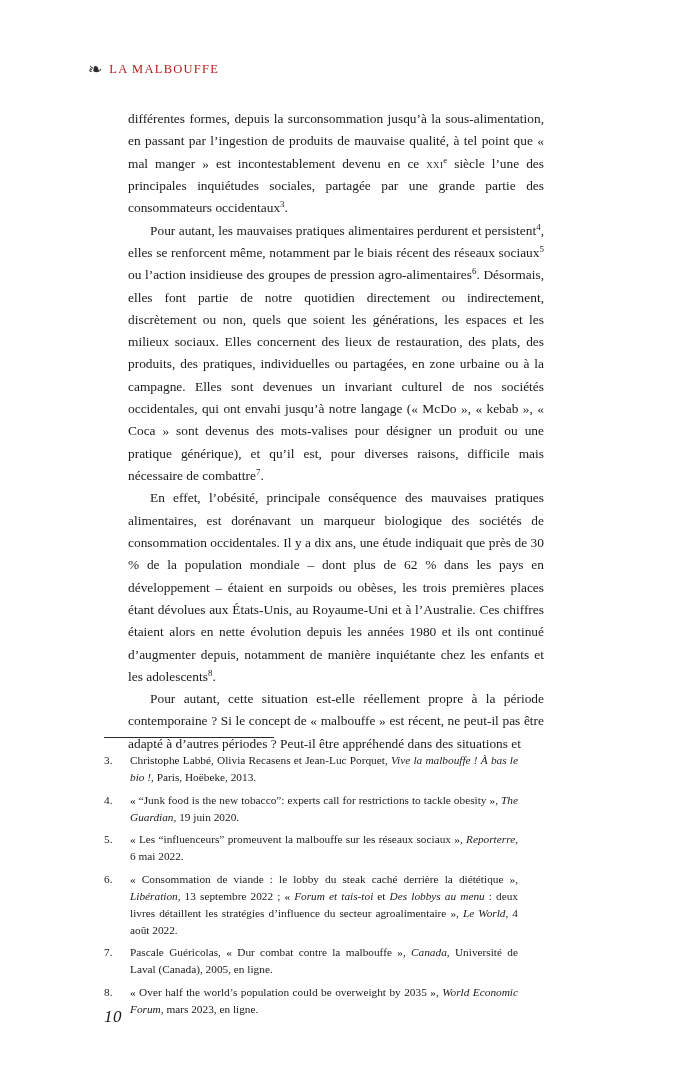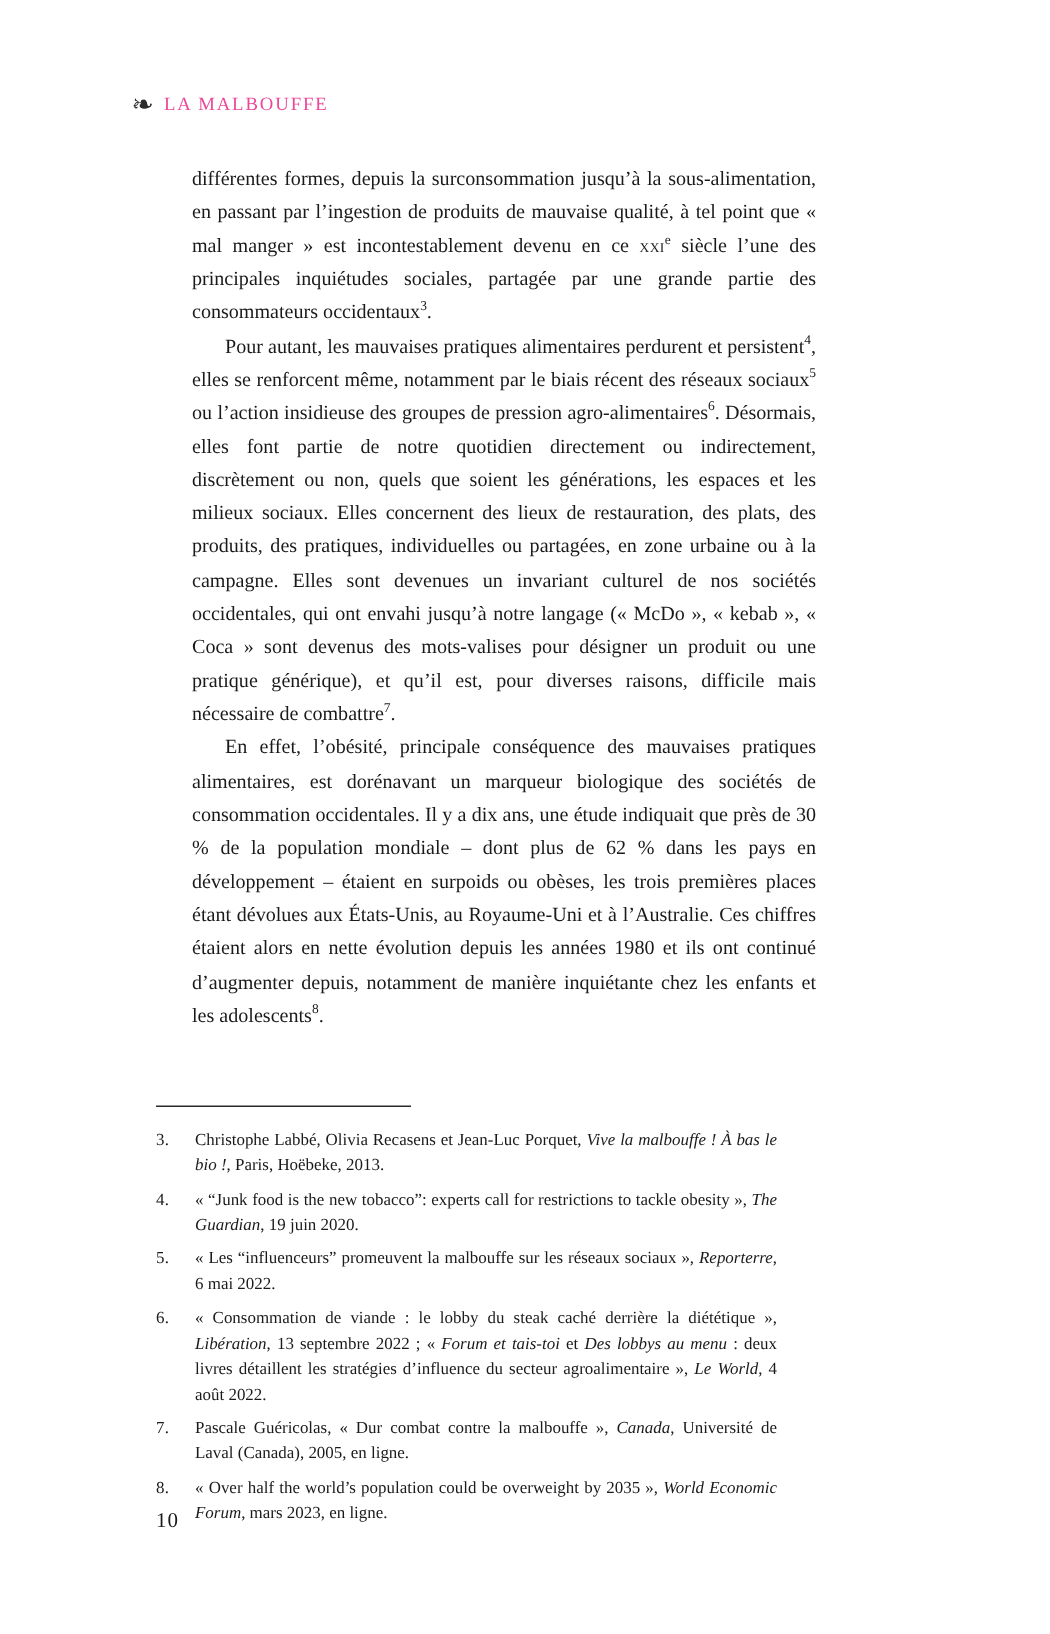--- a/index.html
+++ b/index.html
@@ -35,21 +35,21 @@
   .ornament {
     font-family: "DejaVu Serif", serif;
     font-size: 17px;
     color: #2b2b2b;
     letter-spacing: -1px;
     transform: scaleX(1.05);
   }
   .running-head-title {
     font-size: 12.5px;
     letter-spacing: 1.25px;
-    color: #ec4899;
+    color: #b91c1c;
     font-variant: small-caps;
     text-transform: uppercase;
   }
   .body-col {
     position: absolute;
     left: 104px;
     top: 108px;
     width: 416px;
     margin-left: 24px;
   }
@@ -104,40 +104,42 @@
     flex: 1 1 auto;
     text-align: justify;
   }
   .note-text i {
     font-style: italic;
   }
   .folio {
     position: absolute;
     left: 104px;
     top: 1007px;
-    font-size: 14px;
+    font-size: 17px;
     font-variant: small-caps;
     letter-spacing: 0.6px;
     color: #1a1a1a;
+    font-style: italic;
   }
 </style>
 </head>
 <body>
 
 <div class="page">
 
   <div class="running-head">
     <span class="ornament">❧</span>
     <span class="running-head-title">La malbouffe</span>
   </div>
 
   <div class="body-col">
     <p class="body">différentes formes, depuis la surconsommation jusqu’à la sous-alimentation, en passant par l’ingestion de produits de mauvaise qualité, à tel point que « mal manger » est incontestablement devenu en ce <span class="sc">xxi</span><sup>e</sup> siècle l’une des principales inquiétudes sociales, partagée par une grande partie des consommateurs occidentaux<sup>3</sup>.</p>
     <p class="body indent">Pour autant, les mauvaises pratiques alimentaires perdurent et persistent<sup>4</sup>, elles se renforcent même, notamment par le biais récent des réseaux sociaux<sup>5</sup> ou l’action insidieuse des groupes de pression agro-alimentaires<sup>6</sup>. Désormais, elles font partie de notre quotidien directement ou indirectement, discrètement ou non, quels que soient les générations, les espaces et les milieux sociaux. Elles concernent des lieux de restauration, des plats, des produits, des pratiques, individuelles ou partagées, en zone urbaine ou à la campagne. Elles sont devenues un invariant culturel de nos sociétés occidentales, qui ont envahi jusqu’à notre langage (« McDo », « kebab », « Coca » sont devenus des mots-valises pour désigner un produit ou une pratique générique), et qu’il est, pour diverses raisons, difficile mais nécessaire de combattre<sup>7</sup>.</p>
     <p class="body indent">En effet, l’obésité, principale conséquence des mauvaises pratiques alimentaires, est dorénavant un marqueur biologique des sociétés de consommation occidentales. Il y a dix ans, une étude indiquait que près de 30 % de la population mondiale – dont plus de 62 % dans les pays en développement – étaient en surpoids ou obèses, les trois premières places étant dévolues aux États-Unis, au Royaume-Uni et à l’Australie. Ces chiffres étaient alors en nette évolution depuis les années 1980 et ils ont continué d’augmenter depuis, notamment de manière inquiétante chez les enfants et les adolescents<sup>8</sup>.</p>
+    <p class="body indent">Pour autant, cette situation est-elle réellement propre à la période contemporaine ? Si le concept de « malbouffe » est récent, ne peut-il pas être adapté à d’autres périodes ? Peut-il être appréhendé dans des situations et</p>
   </div>
 
   <div class="rule"></div>
 
   <div class="notes">
     <div class="note">
       <span class="note-num">3.</span>
       <span class="note-text">Christophe Labbé, Olivia Recasens et Jean-Luc Porquet, <i>Vive la malbouffe ! À bas le bio !</i>, Paris, Hoëbeke, 2013.</span>
     </div>
     <div class="note">

